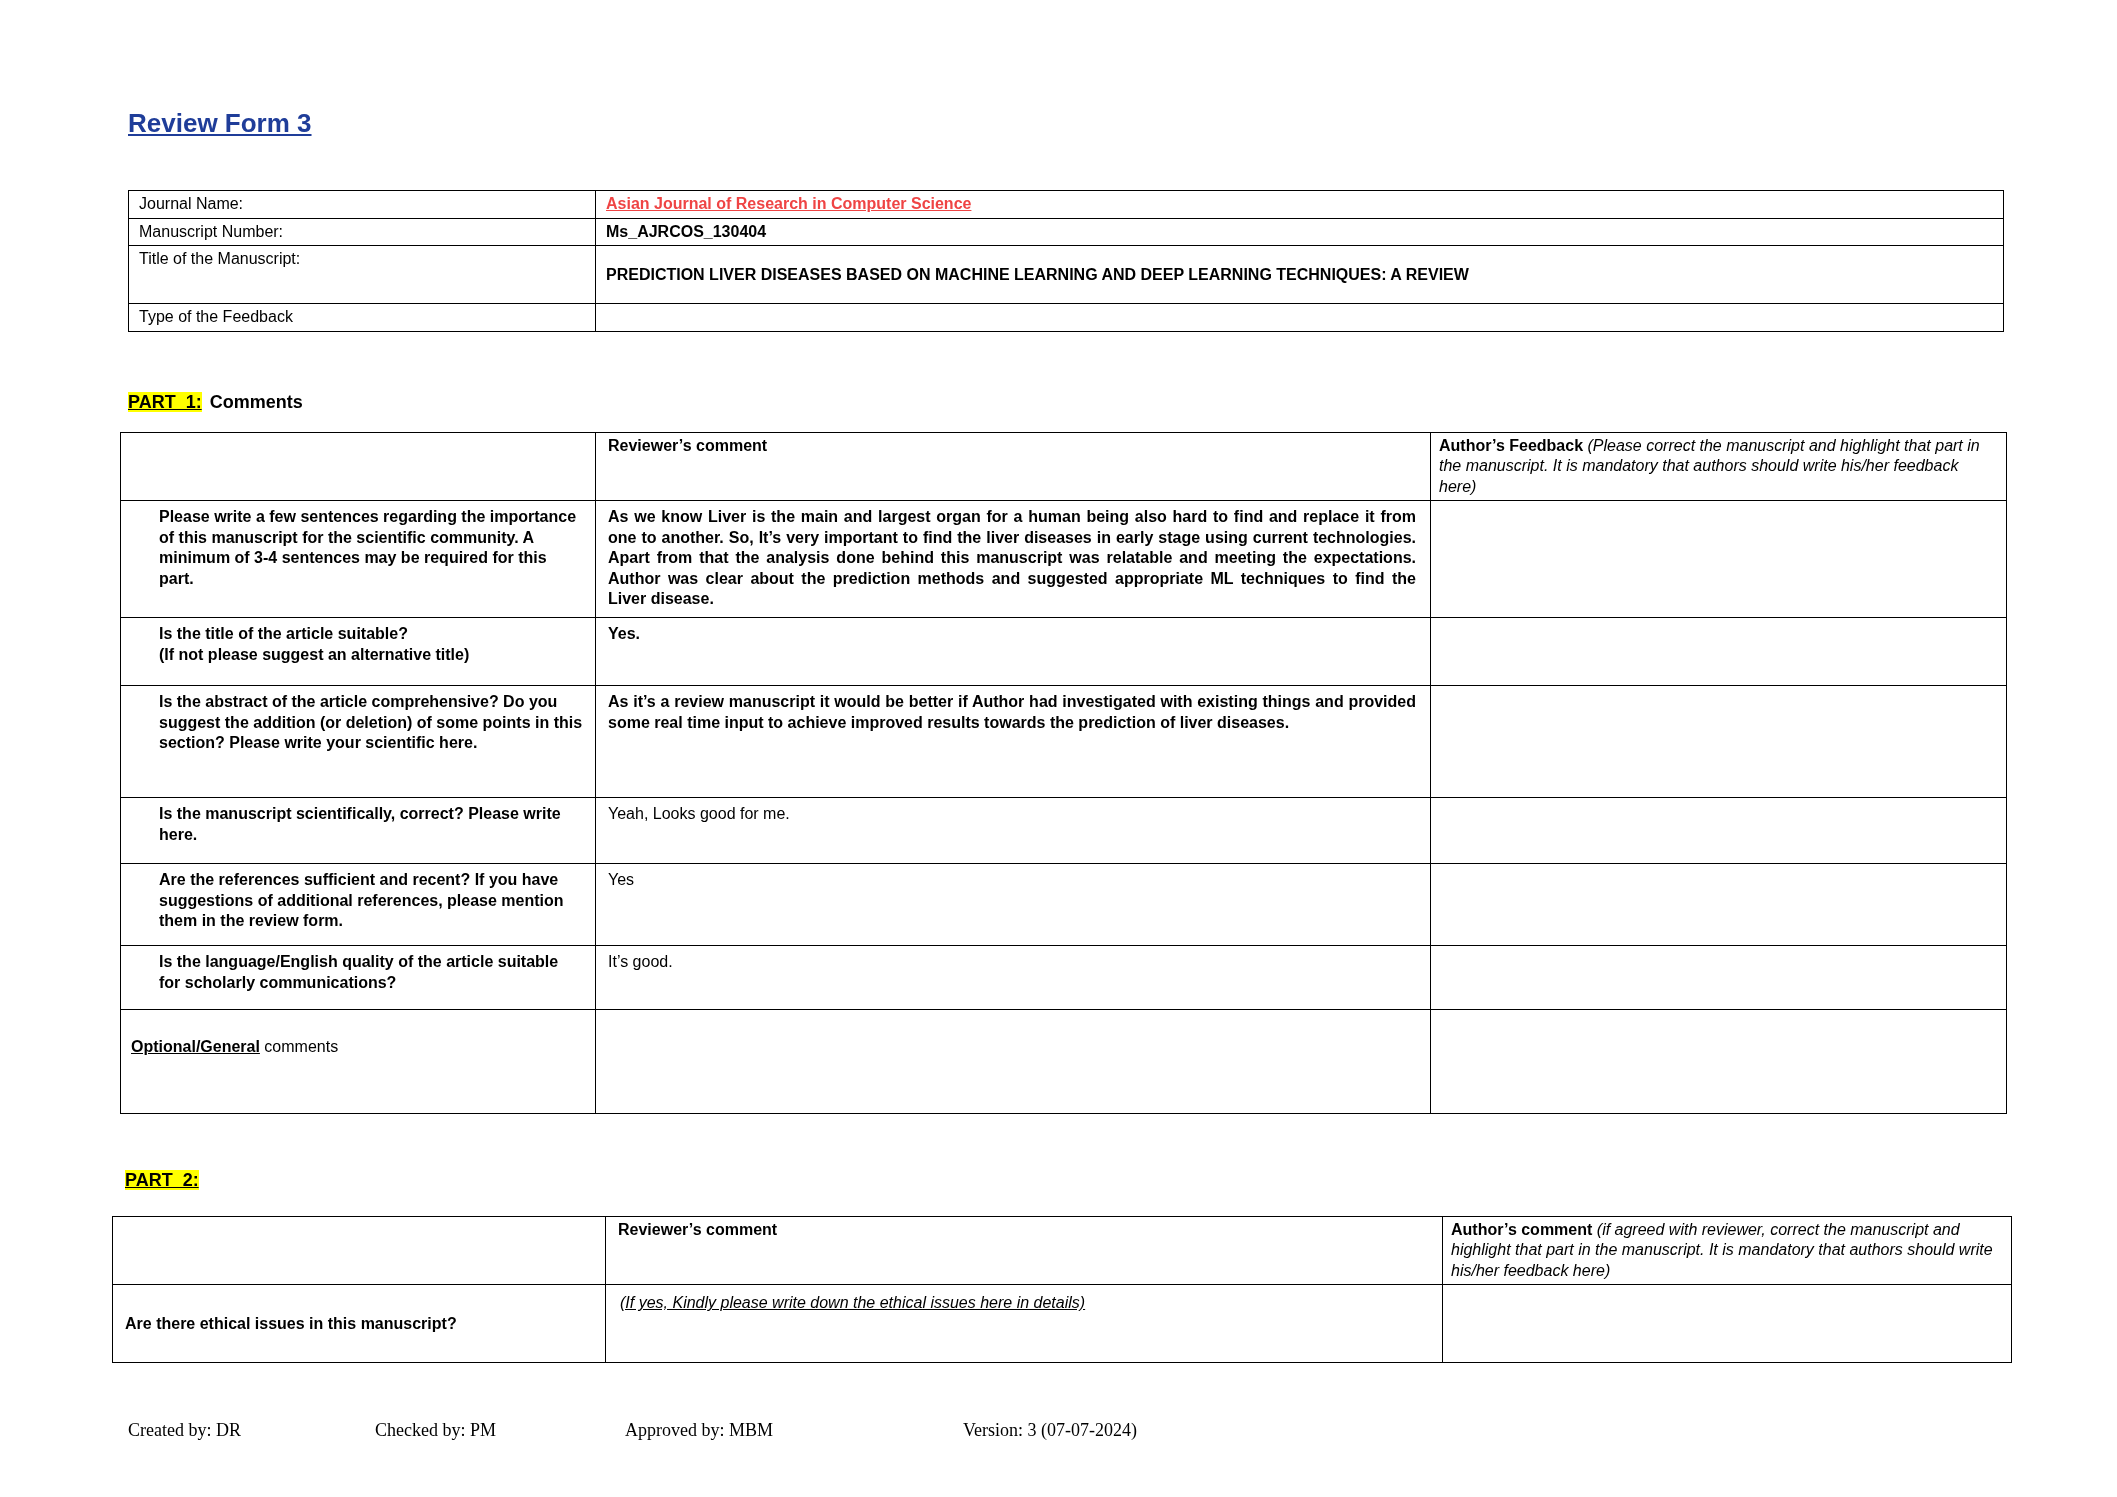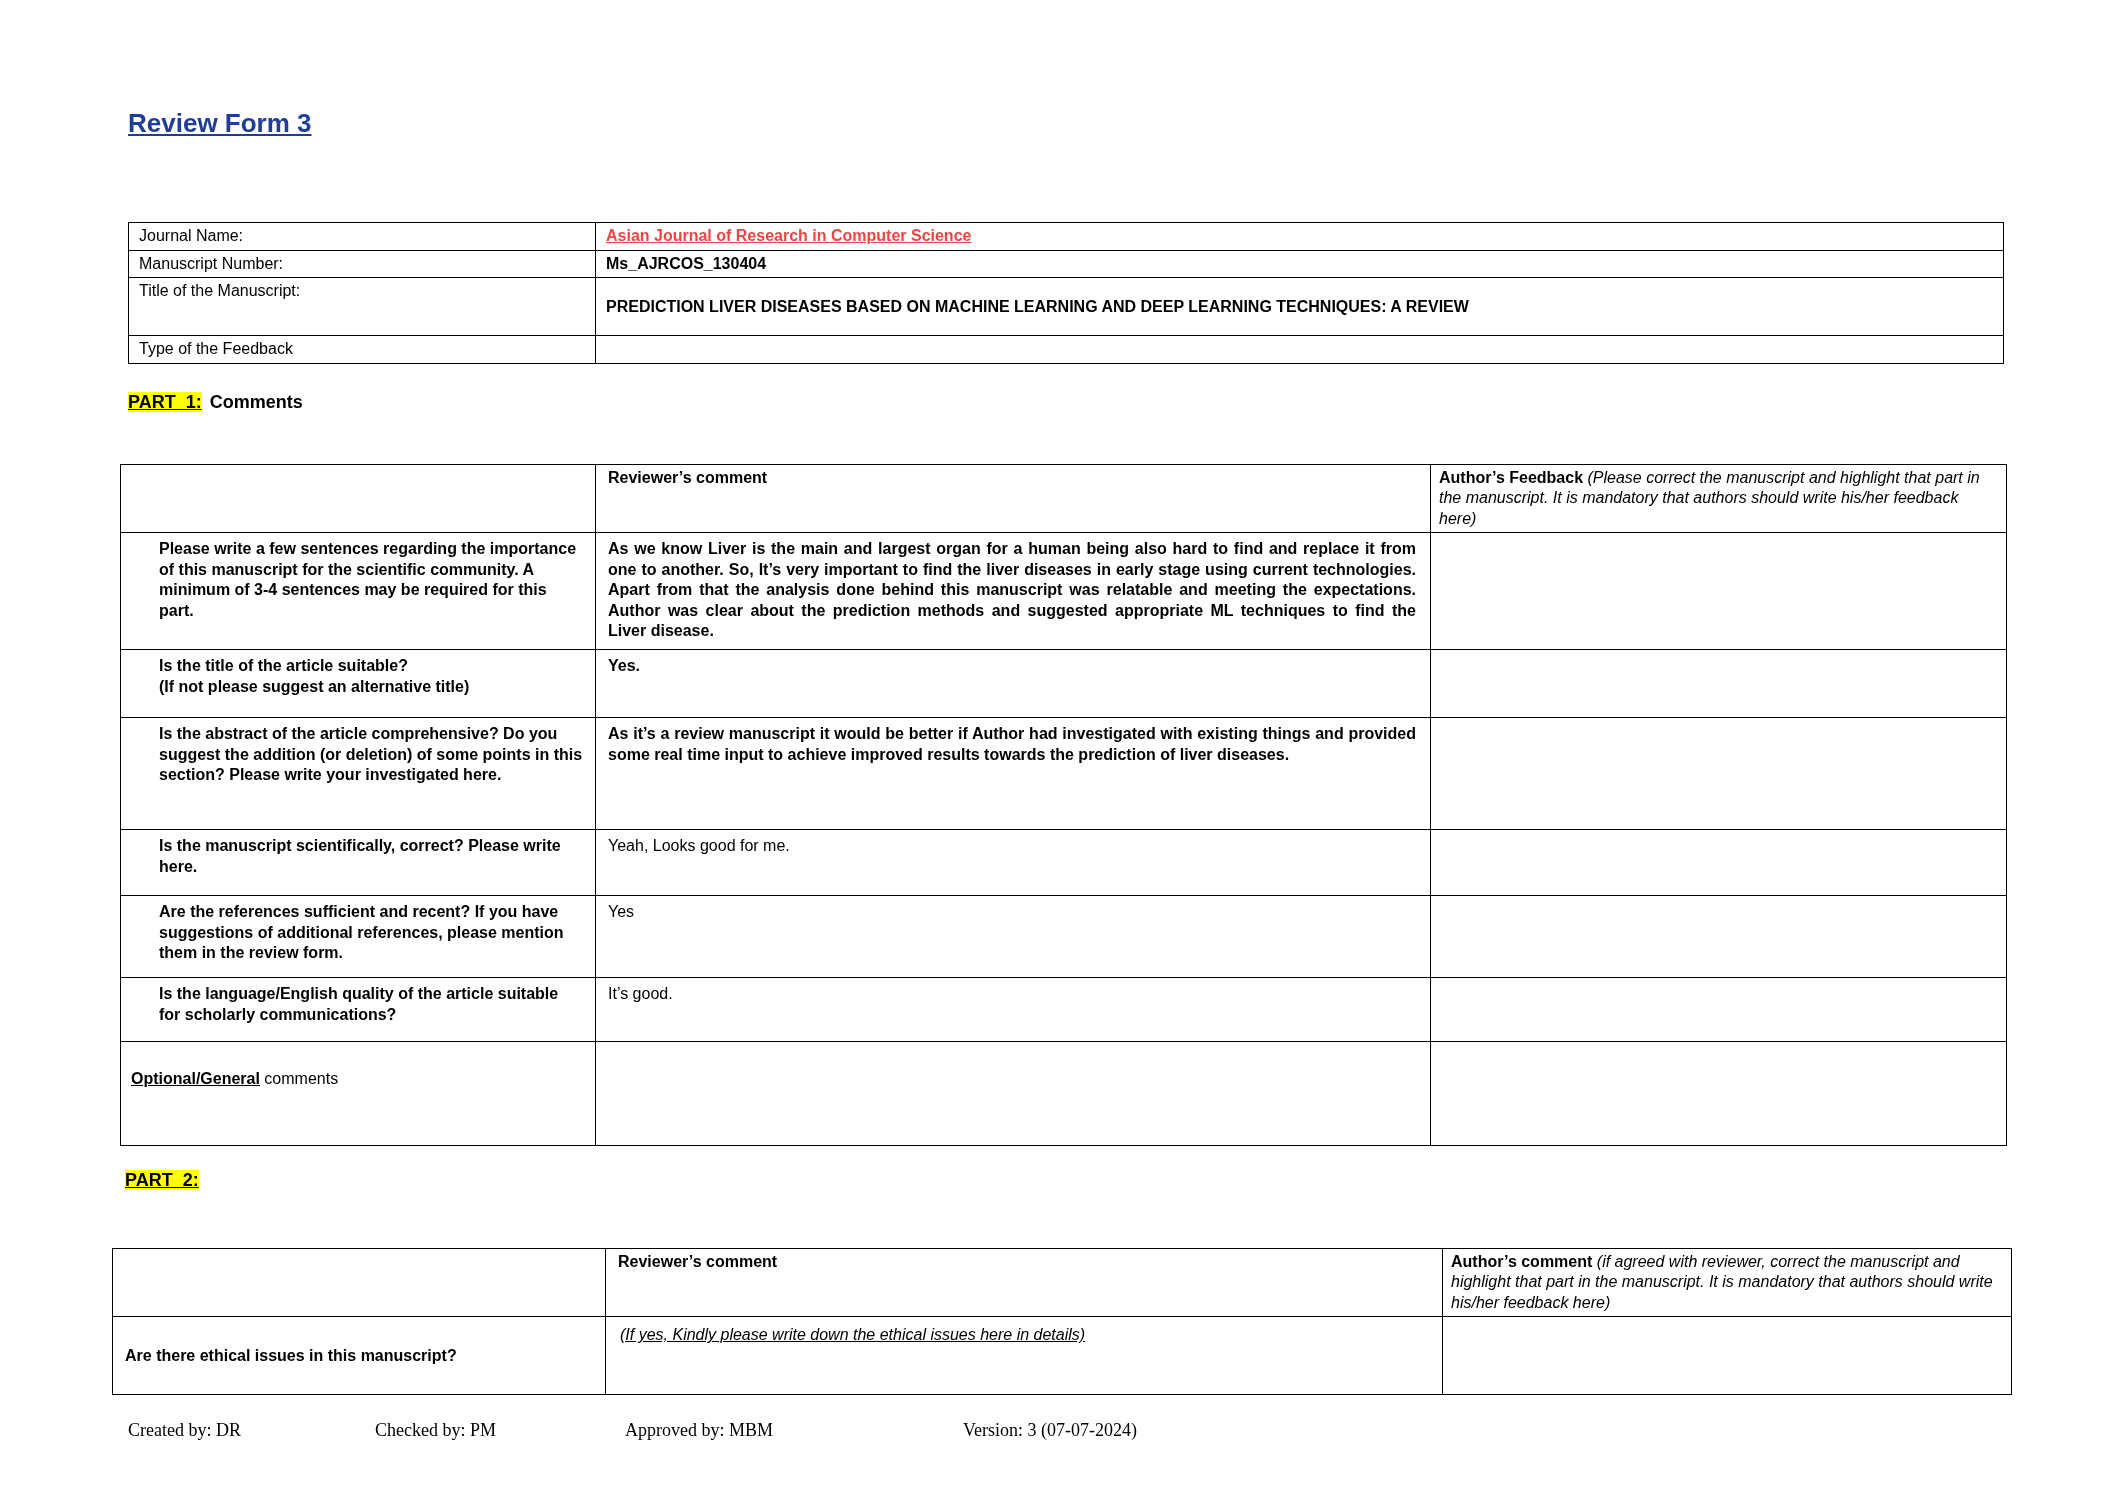--- a/index.html
+++ b/index.html
@@ -19,21 +19,21 @@
     position: absolute;
     left: 128px;
     top: 108px;
     font-size: 26px;
     font-weight: bold;
     color: #1f3d99;
     text-decoration: underline;
   }
 
   
-  table { border-collapse: collapse; table-layout: fixed; margin-top: 32px; }
+  table { border-collapse: collapse; table-layout: fixed; }
   td {
     border: 1.5px solid #000;
     vertical-align: top;
     font-size: 16px;
     line-height: 1.28;
     overflow: hidden;
     padding: 3px 10px;
   }
 
   
@@ -154,21 +154,21 @@
       <td class="c strong justify">As we know Liver is the main and largest organ for a human being also hard to find and replace it from one to another. So, It’s very important to find the liver diseases in early stage using current technologies. Apart from that the analysis done behind this manuscript was relatable and meeting the expectations. Author was clear about the prediction methods and suggested appropriate ML techniques to find the Liver disease.</td>
       <td class="f"></td>
     </tr>
     <tr style="height:68px">
       <td class="q">Is the title of the article suitable?
 (If not please suggest an alternative title)</td>
       <td class="c strong">Yes.</td>
       <td class="f"></td>
     </tr>
     <tr style="height:112px">
-      <td class="q">Is the abstract of the article comprehensive? Do you suggest the addition (or deletion) of some points in this section? Please write your investigated here.</td>
+      <td class="q">Is the abstract of the article comprehensive? Do you suggest the addition (or deletion) of some points in this section? Please write your scientific here.</td>
       <td class="c strong justify">As it’s a review manuscript it would be better if Author had investigated with existing things and provided some real time input to achieve improved results towards the prediction of liver diseases.</td>
       <td class="f"></td>
     </tr>
     <tr style="height:66px">
       <td class="q">Is the manuscript scientifically, correct? Please write here.</td>
       <td class="c">Yeah, Looks good for me.</td>
       <td class="f"></td>
     </tr>
     <tr style="height:82px">
       <td class="q">Are the references sufficient and recent? If you have suggestions of additional references, please mention them in the review form.</td>

